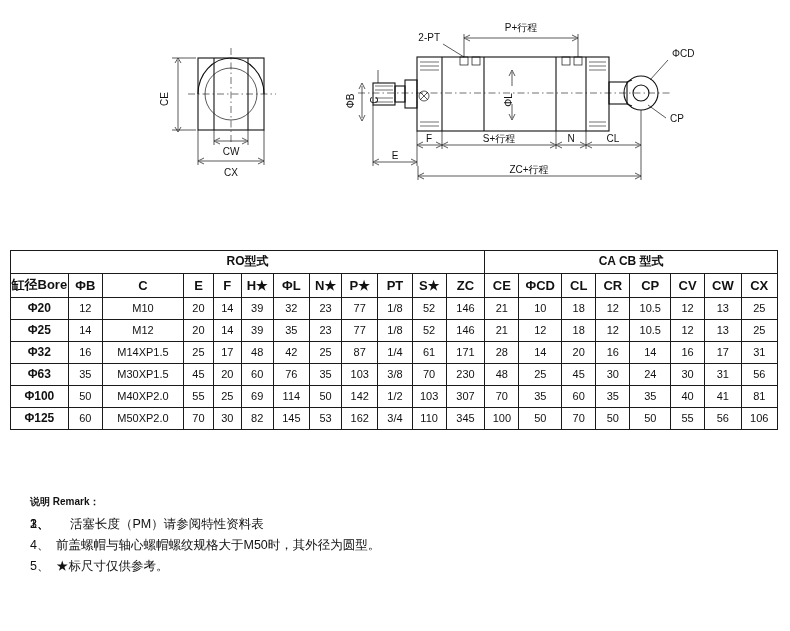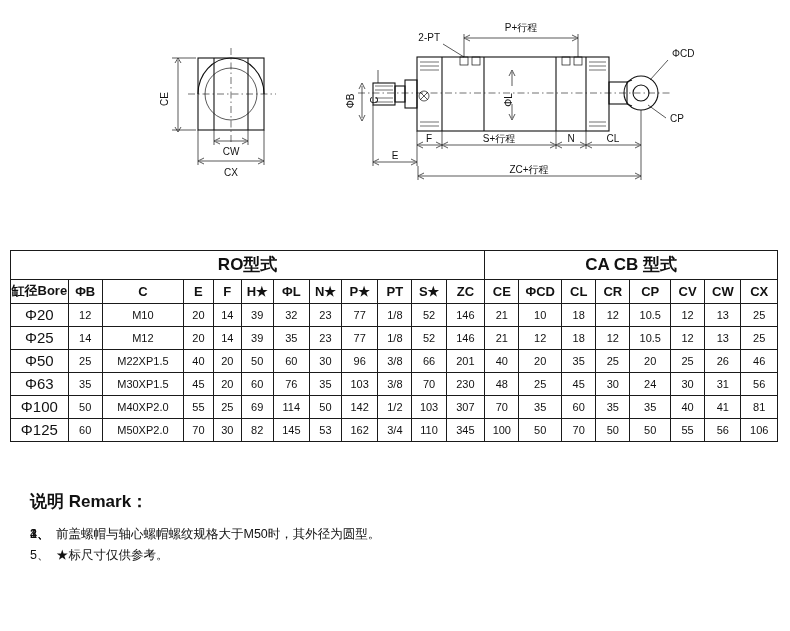--- a/index.html
+++ b/index.html
@@ -30,32 +30,32 @@
     height:16px;
     font-weight:normal;
     color:#111;
     white-space:nowrap;
   }
   table.spec thead th{
     font-weight:bold;
     font-size:13px;
   }
   table.spec thead tr.grp th{
-    font-size:17px;
+    font-size:12px;
   }
   table.spec tbody td:first-child{
-    font-weight:normal;
-    font-size:15px;
+    font-weight:bold;
+    font-size:12px;
   }
   .remark{
     position:absolute;left:30px;top:492px;width:740px;
     font-size:12.5px;line-height:20px;color:#111;
   }
   .remark .title{
-    font-weight:bold;font-size:17px;margin-bottom:12px;
+    font-weight:bold;font-size:10px;margin-bottom:2px;
   }
   .remark ol{
     margin:0;padding:0;list-style:none;
   }
   .remark li{
     padding-left:26px;position:relative;margin-bottom:1px;
   }
   .remark li .num{
     position:absolute;left:0;top:0;
   }
@@ -363,40 +363,40 @@
         <td>21</td>
         <td>12</td>
         <td>18</td>
         <td>12</td>
         <td>10.5</td>
         <td>12</td>
         <td>13</td>
         <td>25</td>
       </tr>
       <tr>
-        <td>Φ50</td>
-        <td>25</td>
-        <td>M22XP1.5</td>
-        <td>40</td>
+        <td>Φ32</td>
+        <td>16</td>
+        <td>M14XP1.5</td>
+        <td>25</td>
+        <td>17</td>
+        <td>48</td>
+        <td>42</td>
+        <td>25</td>
+        <td>87</td>
+        <td>1/4</td>
+        <td>61</td>
+        <td>171</td>
+        <td>28</td>
+        <td>14</td>
         <td>20</td>
-        <td>50</td>
-        <td>60</td>
-        <td>30</td>
-        <td>96</td>
-        <td>3/8</td>
-        <td>66</td>
-        <td>201</td>
-        <td>40</td>
-        <td>20</td>
-        <td>35</td>
-        <td>25</td>
-        <td>20</td>
-        <td>25</td>
-        <td>26</td>
-        <td>46</td>
+        <td>16</td>
+        <td>14</td>
+        <td>16</td>
+        <td>17</td>
+        <td>31</td>
       </tr>
       <tr>
         <td>Φ63</td>
         <td>35</td>
         <td>M30XP1.5</td>
         <td>45</td>
         <td>20</td>
         <td>60</td>
         <td>76</td>
         <td>35</td>
@@ -465,20 +465,21 @@
   <div class="title">说明 Remark：</div>
   <ol>
     <li>
       <span class="num">1、</span>
     </li>
     <li>
       <span class="num">2、</span>
     </li>
     <li>
       <span class="num">3、</span>
+      <span class="cont2">活塞长度（PM）请参阅特性资料表</span>
     </li>
     <li>
       <span class="num">4、</span>
       <span>前盖螺帽与轴心螺帽螺纹规格大于M50时，其外径为圆型。</span>
     </li>
     <li>
       <span class="num">5、</span>
       <span>★标尺寸仅供参考。</span>
     </li>
   </ol>

